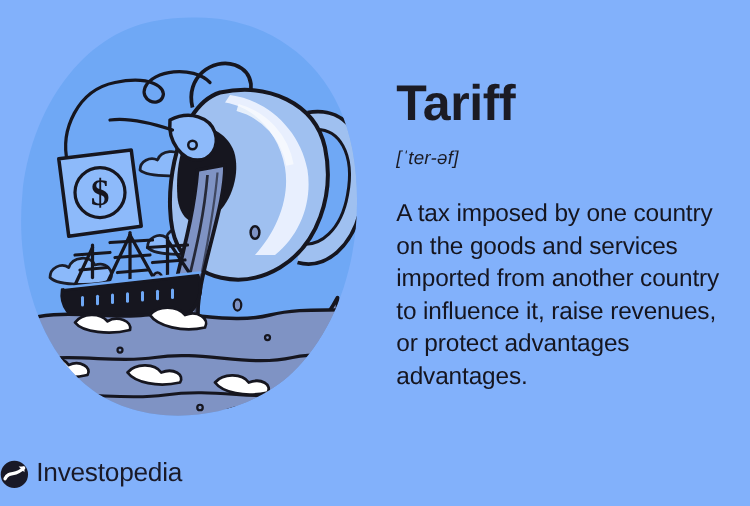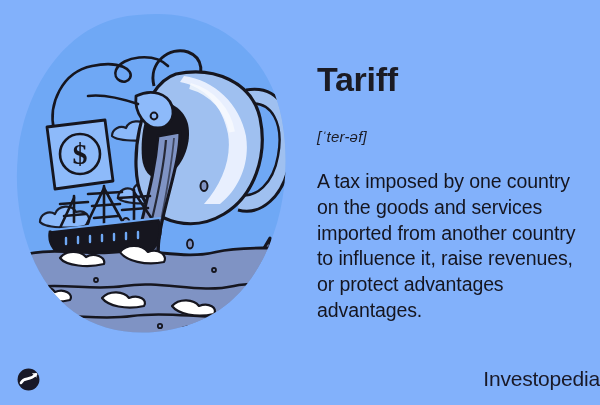--- a/index.html
+++ b/index.html
@@ -29,52 +29,52 @@
   #illustration svg { display: block; width: 100%; height: 100%; }
 
   
   #text-col {
     position: absolute;
     left: 317px;
     top: 62px;
     width: 262px;
   }
   #word {
-    font-size: 34px;
+    font-size: 40px;
     font-weight: bold;
     color: #1b1b24;
     line-height: 1.05;
     letter-spacing: -0.3px;
     margin: 0;
   }
   #pron {
     font-size: 15px;
     font-style: italic;
     color: #1b1b24;
-    margin: 30px 0 0 0;
+    margin: 14px 0 0 0;
     letter-spacing: 0.2px;
   }
   #definition {
     font-size: 19.5px;
     color: #15151f;
     line-height: 1.33;
     margin: 24px 0 0 0;
     letter-spacing: -0.1px;
   }
 
   
   #footer {
     position: absolute;
-    left: 17px;
+    left: 0;
     right: 0;
     bottom: 14px;
     display: flex;
     align-items: center;
-    justify-content: space-between;
-    gap: 18px;
+    justify-content: flex-start;
+    gap: 6px;
   }
   #logo-mark { width: 23px; height: 23px; display: block; }
   #logo-text {
     font-size: 21px;
     color: #191927;
     letter-spacing: -0.2px;
     font-weight: 400;
   }
 </style>
 </head>

